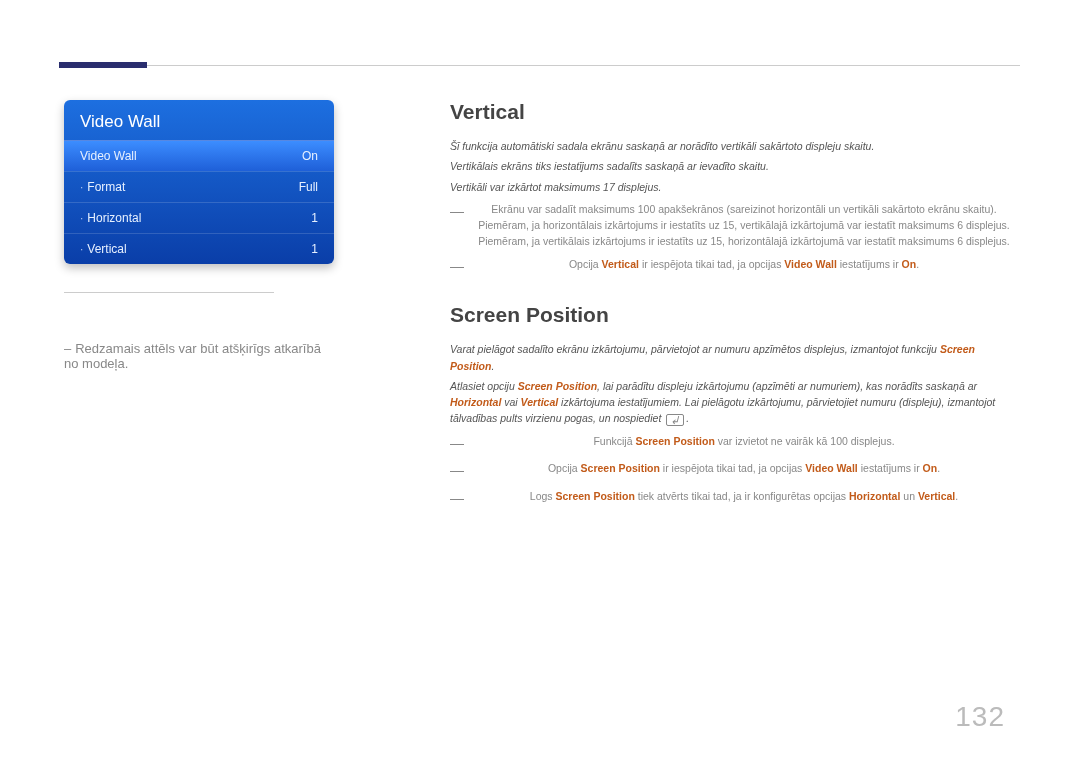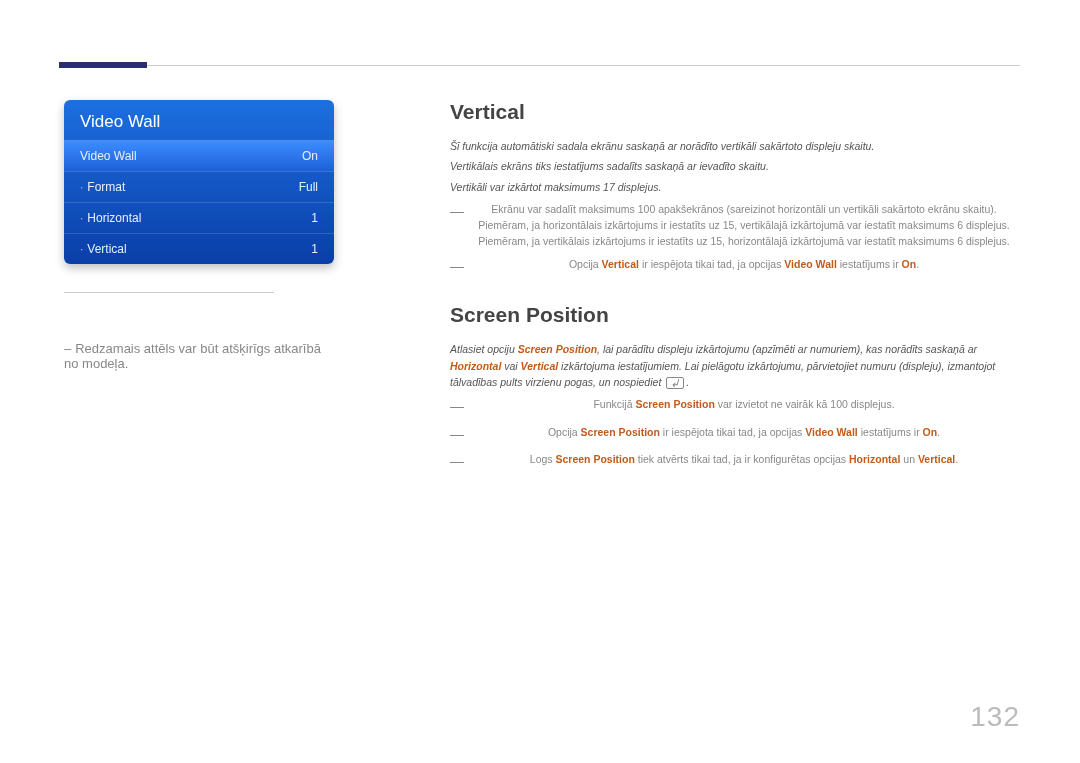--- a/index.html
+++ b/index.html
@@ -108,21 +108,21 @@
   }
   .note-dash {
     flex: 0 0 18px;
     font-size: 14px;
     color: #888;
   }
   .note-body { flex: 1; text-align: center; }
   .bold { color: #c25b1a; font-weight: 600; }
   .pagenum {
     position: absolute;
-    right: 60px;
+    right: 75px;
     bottom: 30px;
     font-size: 28px;
     color: #bbb;
     font-weight: 300;
     letter-spacing: 1px;
   }
   .enter-icon {
     display: inline-block;
     width: 18px;
     height: 12px;
@@ -184,20 +184,23 @@
   </div>
   <div class="note-row">
     <div class="note-dash">―</div>
     <div class="note-body">
       <span>Opcija </span><span class="bold">Vertical</span><span> ir iespējota tikai tad, ja opcijas </span><span class="bold">Video Wall</span><span> iestatījums ir </span><span class="bold">On</span><span>.</span>
     </div>
   </div>
 
   <h2 class="second">Screen Position</h2>
   <div class="para">
+    <span>Varat pielāgot sadalīto ekrānu izkārtojumu, pārvietojot ar numuru apzīmētos displejus, izmantojot funkciju </span><span class="bold">Screen Position</span><span>.</span>
+  </div>
+  <div class="para">
     <span>Atlasiet opciju </span><span class="bold">Screen Position</span><span>, lai parādītu displeju izkārtojumu (apzīmēti ar numuriem), kas norādīts saskaņā ar </span><span class="bold">Horizontal</span><span> vai </span><span class="bold">Vertical</span><span> izkārtojuma iestatījumiem. Lai pielāgotu izkārtojumu, pārvietojiet numuru (displeju), izmantojot tālvadības pults virzienu pogas, un nospiediet </span><span class="enter-icon"></span><span>.</span>
   </div>
   <div class="note-row">
     <div class="note-dash">―</div>
     <div class="note-body">
       <span>Funkcijā </span><span class="bold">Screen Position</span><span> var izvietot ne vairāk kā 100 displejus.</span>
     </div>
   </div>
   <div class="note-row">
     <div class="note-dash">―</div>

